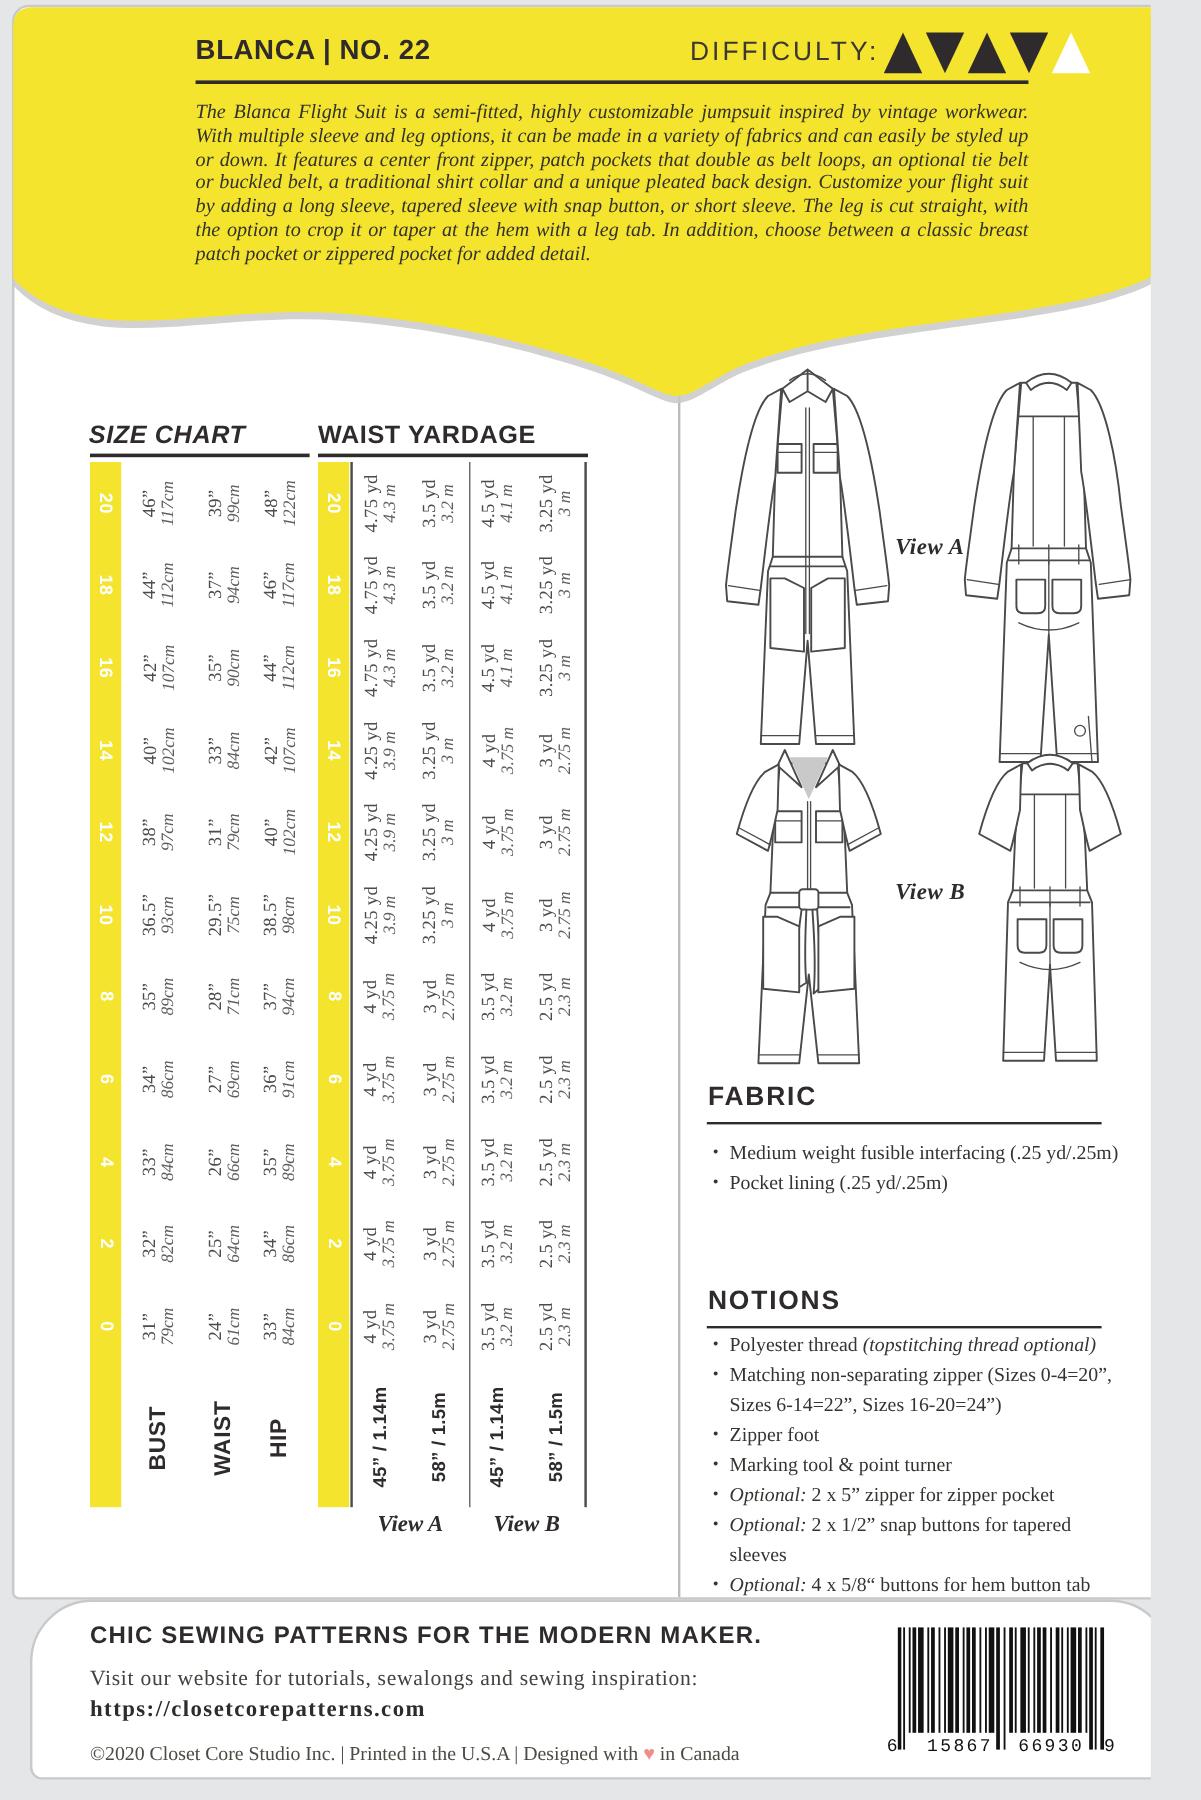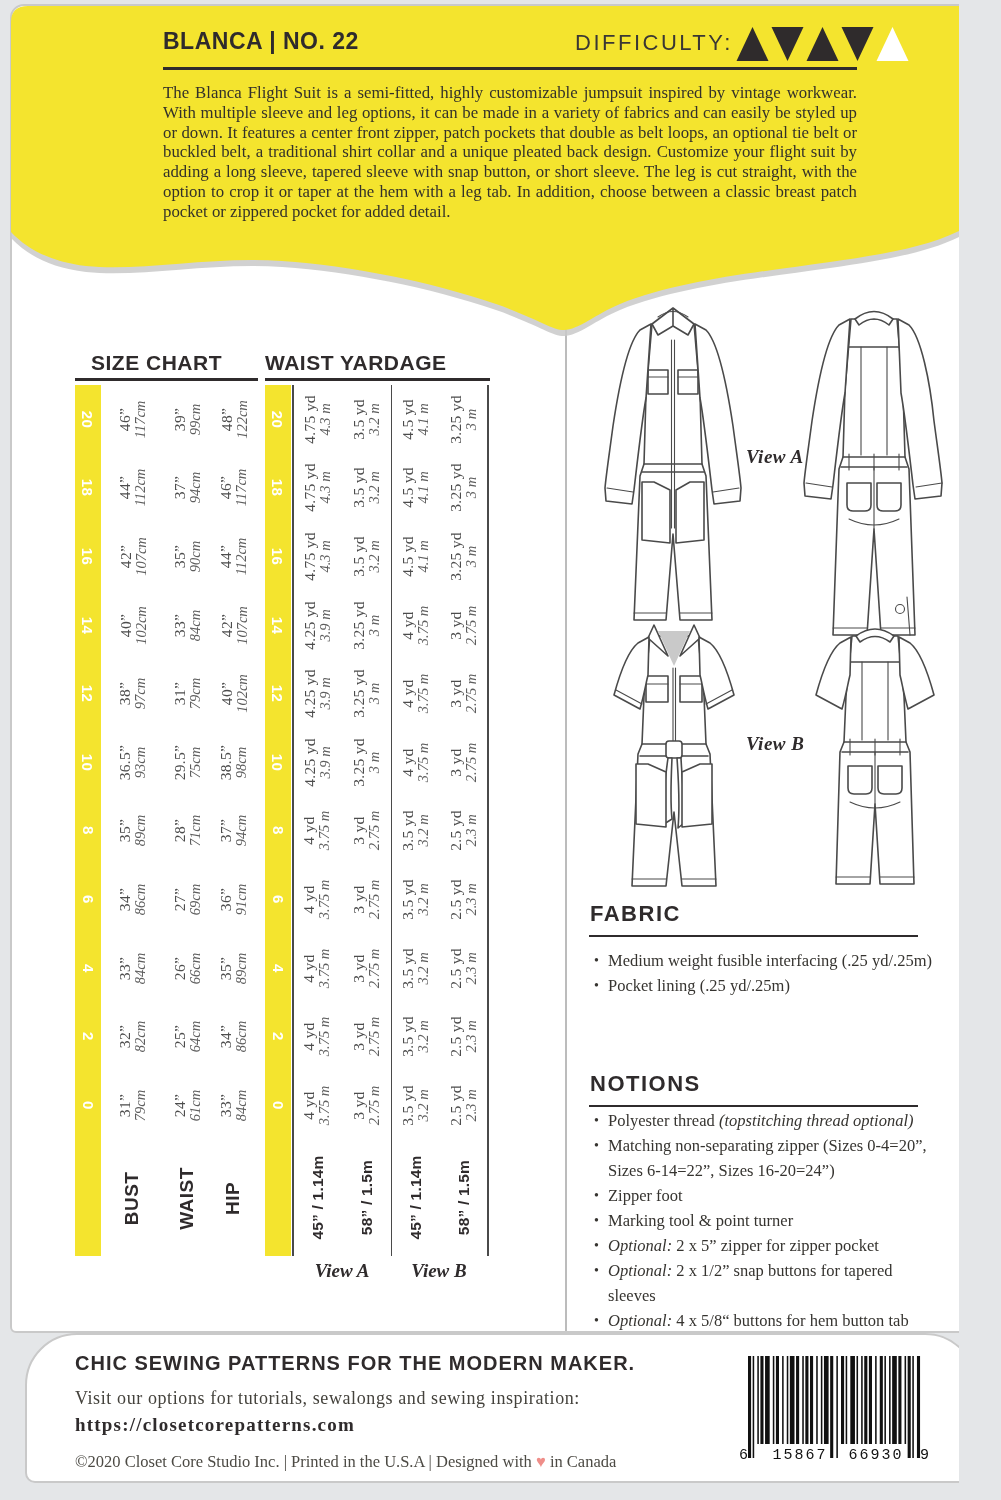--- a/index.html
+++ b/index.html
@@ -10,21 +10,21 @@
         border:2px solid #c9c9c9;border-radius:14px 14px 6px 6px;box-sizing:border-box;}
   .footer-card{position:absolute;left:25px;top:1333px;width:952px;height:150px;background:#fff;
         border:2px solid #c9c9c9;border-radius:52px 52px 10px 10px;box-sizing:border-box;}
   .vdivider{position:absolute;left:565px;top:300px;width:2px;height:1031px;background:#bcbcbc;}
   
   .brand-title{position:absolute;left:163px;top:28px;font-size:23px;font-weight:700;letter-spacing:.5px;}
   .difficulty-label{position:absolute;left:575px;top:30px;font-size:22px;font-weight:400;letter-spacing:2.5px;color:#3a3734;}
   .difficulty-icons{position:absolute;left:736px;top:26px;display:flex;gap:2px;}
   .header-rule{position:absolute;left:163px;top:67px;width:694px;height:3px;background:#2f2b2c;}
   .description{position:absolute;left:163px;top:83px;width:694px;font-family:"Liberation Serif",serif;
-        font-size:16.8px;line-height:19.8px;text-align:justify;color:#33312a;}
+        font-size:16.8px;line-height:19.8px;text-align:justify;color:#33312a;font-style:italic;}
   
   .tbl-title{position:absolute;top:351px;font-size:21px;font-weight:700;letter-spacing:.5px;}
   .title-rule{position:absolute;top:378px;height:3px;background:#2f2b2c;}
   .ystrip{position:absolute;top:385px;height:871px;width:26px;}
   .tline{position:absolute;top:385px;width:1.5px;height:871px;background:#4a4a4a;}
   
   .rcell{position:absolute;display:flex;align-items:center;justify-content:center;}
   .rin{transform:rotate(-90deg);text-align:center;line-height:1.1;white-space:nowrap;}
   .val-in{font-family:"Liberation Serif",serif;font-size:15.5px;color:#4c4c4c;letter-spacing:.3px;}
   .val-cm{font-family:"Liberation Serif",serif;font-style:italic;font-size:14.5px;color:#5e5e5e;}
@@ -95,21 +95,21 @@
       <svg width="33" height="36" viewBox="0 0 33 36">
         <path d="M0.5,1 L32.5,1 L16.5,35 Z" fill="#2F2B2C"></path>
       </svg>
       <svg width="33" height="36" viewBox="0 0 33 36">
         <path d="M16.5,1 L32.5,35 L0.5,35 Z" fill="#ffffff"></path>
       </svg>
     </div>
   <div class="header-rule"></div>
   <div class="description">The Blanca Flight Suit is a semi-fitted, highly customizable jumpsuit inspired by vintage workwear. With multiple sleeve and leg options, it can be made in a variety of fabrics and can easily be styled up or down. It features a center front zipper, patch pockets that double as belt loops, an optional tie belt or buckled belt, a traditional shirt collar and a unique pleated back design. Customize your flight suit by adding a long sleeve, tapered sleeve with snap button, or short sleeve. The leg is cut straight, with the option to crop it or taper at the hem with a leg tab. In addition, choose between a classic breast patch pocket or zippered pocket for added detail.</div>
 
-  <div class="tbl-title" style="left:91px;">SIZE CHART</div>
+  <div class="tbl-title" style="left:74px;font-style:italic;">SIZE CHART</div>
   <div class="title-rule" style="left:75px;width:183px;"></div>
   <div class="tbl-title" style="left:265px;">WAIST YARDAGE</div>
   <div class="title-rule" style="left:265px;width:225px;"></div>
 
   <div class="ystrip" style="left:75px;background:#F4E42E;"></div>
   <div class="ystrip" style="left:265px;background:#F4E42E;"></div>
   <div class="tline" style="left:292px;"></div>
   <div class="tline" style="left:390.5px;"></div>
   <div class="tline" style="left:487px;"></div>
 
@@ -762,21 +762,21 @@
       <li>Zipper foot</li>
       <li>Marking tool &amp; point turner</li>
       <li><span class="it">Optional:</span> 2 x 5” zipper for zipper pocket</li>
       <li><span class="it">Optional:</span> 2 x 1/2” snap buttons for tapered sleeves</li>
       <li><span class="it">Optional:</span> 4 x 5/8“ buttons for hem button tab</li>
       <li><span class="it">Optional:</span> 1 1/2” buckle for optional buckle belt</li>
     </ul>
 
   <div class="footer-card"></div>
   <div class="foot-head">CHIC SEWING PATTERNS FOR THE MODERN MAKER.</div>
-  <div class="foot-tag">Visit our options for tutorials, sewalongs and sewing inspiration:</div>
+  <div class="foot-tag">Visit our website for tutorials, sewalongs and sewing inspiration:</div>
   <div class="foot-url">https://closetcorepatterns.com</div>
   <div class="foot-copy"><span>©2020 Closet Core Studio Inc.  |  Printed in the U.S.A  |  Designed with </span><span class="heart">♥</span><span> in Canada</span></div>
 
   <svg class="abs" id="barcode-bars" style="left:748px;top:1356px;" width="176" height="104" viewBox="0 0 176 104">
       <rect x="0" y="0" width="3.1" height="102" fill="#111"></rect>
       <rect x="4.65" y="0" width="1.55" height="102" fill="#111"></rect>
       <rect x="9.3" y="0" width="1.55" height="88" fill="#111"></rect>
       <rect x="12.4" y="0" width="3.1" height="88" fill="#111"></rect>
       <rect x="17.05" y="0" width="4.65" height="88" fill="#111"></rect>
       <rect x="24.8" y="0" width="1.55" height="88" fill="#111"></rect>

